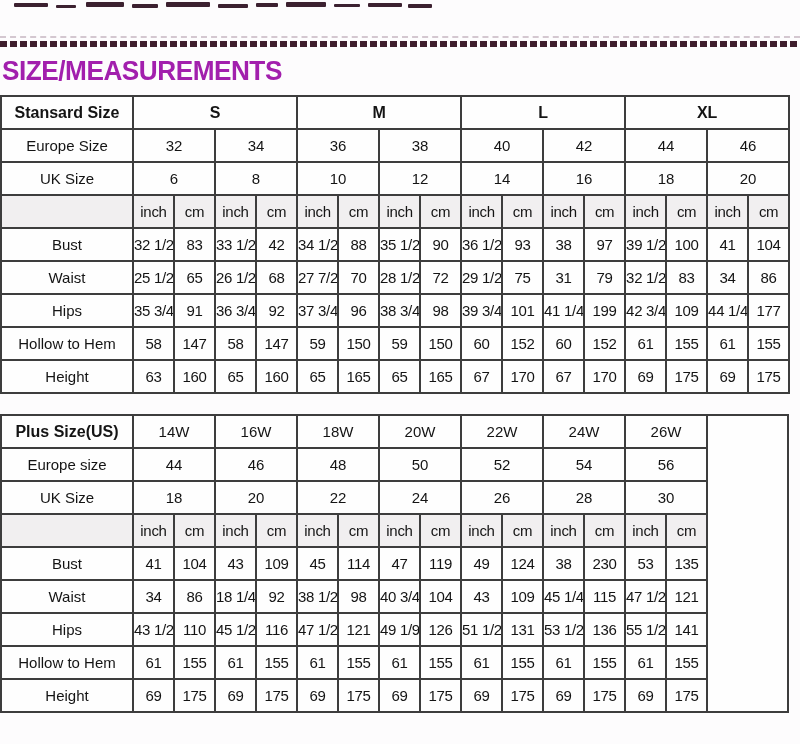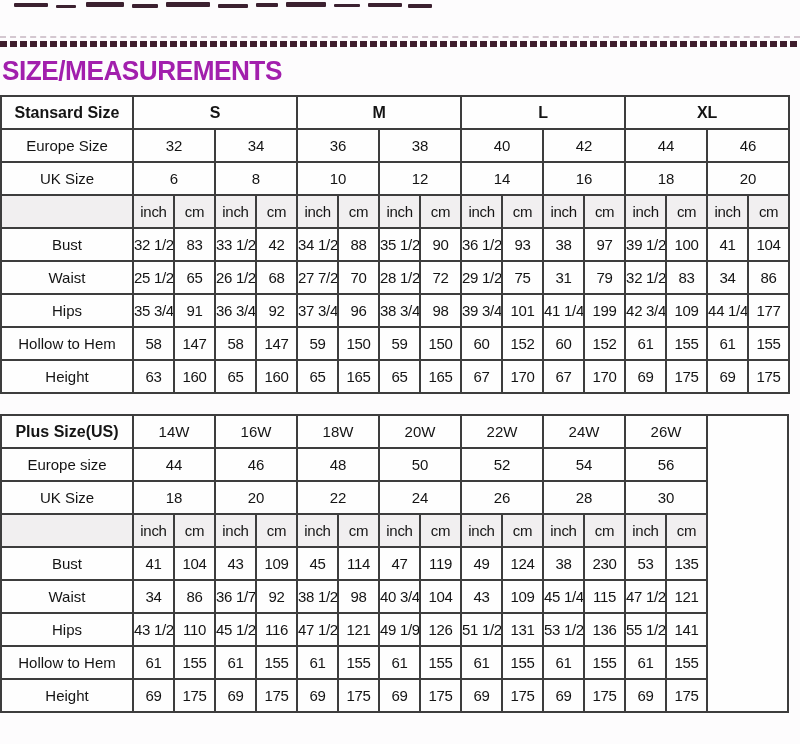--- a/index.html
+++ b/index.html
@@ -329,21 +329,21 @@
         <td class="meas">124</td>
         <td class="meas">38</td>
         <td class="meas">230</td>
         <td class="meas">53</td>
         <td class="meas">135</td>
       </tr>
       <tr>
         <td>Waist</td>
         <td class="meas">34</td>
         <td class="meas">86</td>
-        <td class="meas">36 1/7</td>
+        <td class="meas">18 1/4</td>
         <td class="meas">92</td>
         <td class="meas">38 1/2</td>
         <td class="meas">98</td>
         <td class="meas">40 3/4</td>
         <td class="meas">104</td>
         <td class="meas">43</td>
         <td class="meas">109</td>
         <td class="meas">45 1/4</td>
         <td class="meas">115</td>
         <td class="meas">47 1/2</td>

